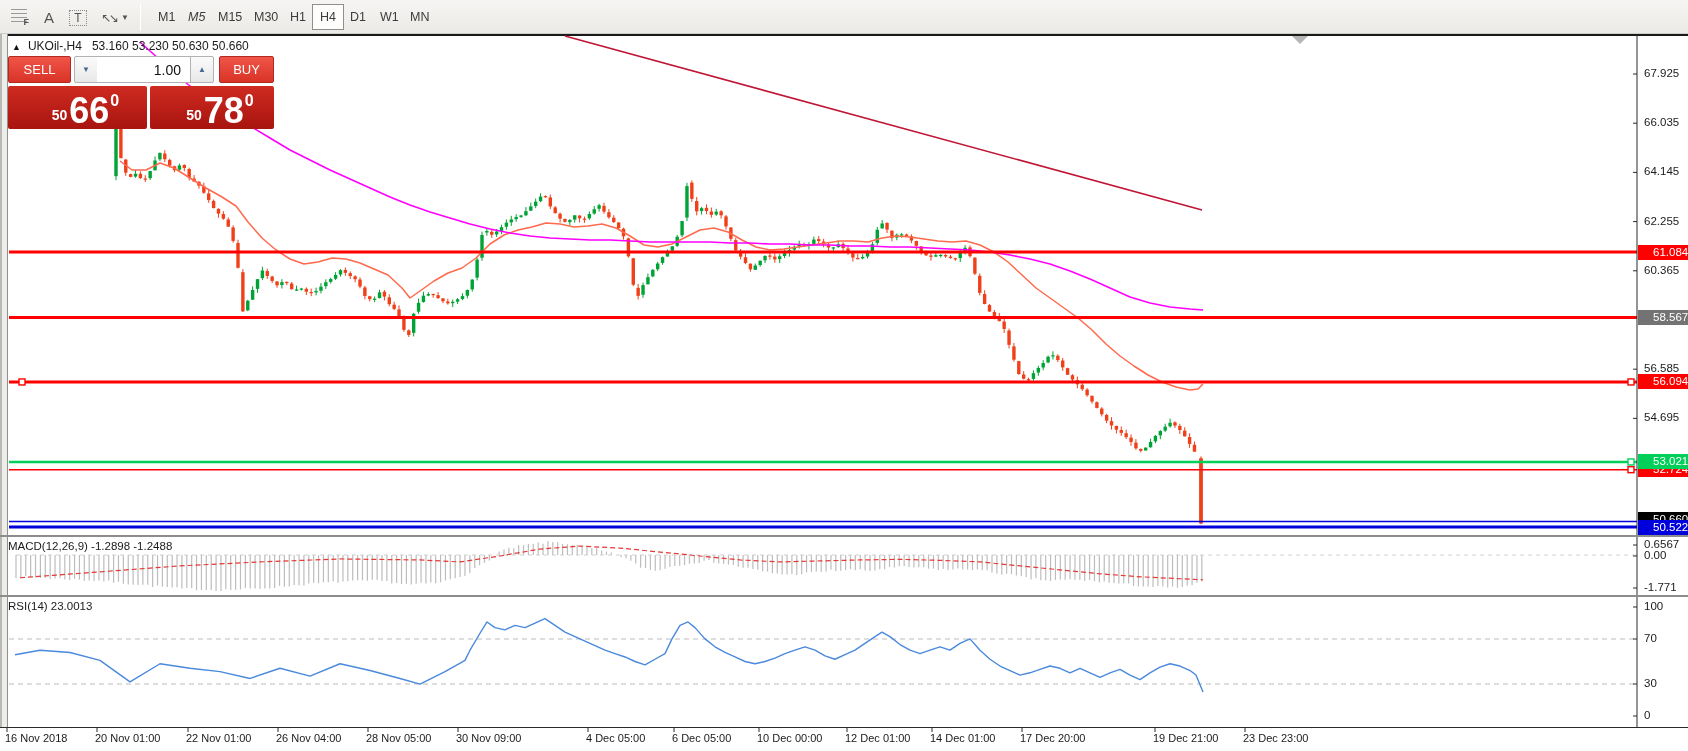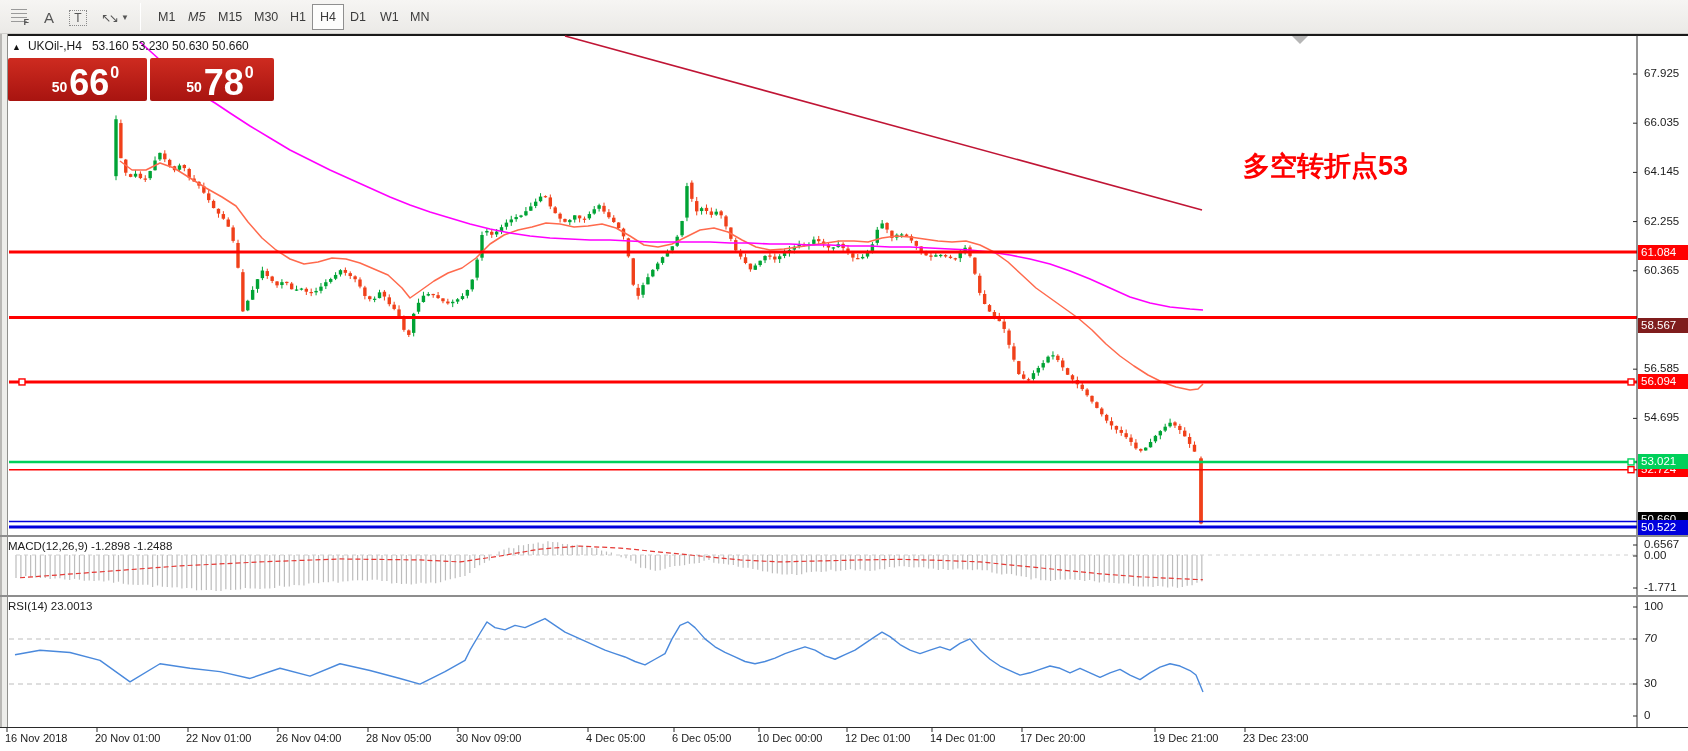--- a/index.html
+++ b/index.html
@@ -61,21 +61,21 @@
     justify-content:center; padding-bottom:3px; cursor:pointer; }
   .pp-sell { left:0; width:139px; }
   .pp-buy { left:142px; width:124px; }
   .pp-small { font-size:14px; font-weight:bold; margin:0 2px 3px 16px; }
   .pp-big { font-size:36px; font-weight:bold; line-height:30px; }
   .pp-sup { font-size:16px; font-weight:bold; margin:0 0 16px 1px; }
 
   
   .axis-label { position:absolute; left:1644px; font-size:11.5px; color:#1a1a1a; }
   .badge { position:absolute; left:1638px; width:50px; height:15px; line-height:15px;
-    color:#fff; font-size:11.5px; padding-left:3px; }
+    color:#fff; font-size:11.5px; padding-left:15px; }
   .ind-label { position:absolute; left:8px; font-size:11.5px; color:#1a1a1a; white-space:nowrap; }
   .ind-axis-label { position:absolute; left:1644px; font-size:11.5px; color:#1a1a1a; }
 
   .splitter { position:absolute; left:0; width:1688px; background:#8d8d8d; cursor:row-resize; }
   .annotation { position:absolute; font-size:27px; font-weight:bold; white-space:nowrap; }
 
   .time-label { position:absolute; top:732px; font-size:11px; color:#1a1a1a; white-space:nowrap; }
 </style>
 </head>
 <body>
@@ -844,63 +844,69 @@
     </svg>
 
   <div class="left-strip"></div>
   <div class="shift-marker" id="shift-marker" style="top: 36px; left: 1292px;"></div>
 
   <div class="title-bar">
     <span class="arrow">▲</span><span>UKOil-,H4</span><span class="ohlc">53.160 53.230 50.630 50.660</span>
   </div>
 
   <div class="trade-panel">
+    <div class="tp-row1">
+      <button class="btn-sell">SELL</button>
+      <button class="spin-btn spin-down">▼</button>
+      <input class="vol-input" value="1.00" style="">
+      <button class="spin-btn spin-up">▲</button>
+      <button class="btn-buy">BUY</button>
+    </div>
     <div class="tp-row2">
       <div class="price-panel pp-sell">
         <span class="pp-small">50</span>
           <span class="pp-big">66</span>
           <span class="pp-sup">0</span>
       </div>
       <div class="price-panel pp-buy">
         <span class="pp-small">50</span>
           <span class="pp-big">78</span>
           <span class="pp-sup">0</span>
       </div>
     </div>
   </div>
 
-  <div class="annotation" id="annotation" style="left: 1243px; top: 148px; color: rgb(255, 0, 0);">多空转折点53</div>
 
   <div class="ind-label" style="top:540px;">MACD(12,26,9) -1.2898 -1.2488</div>
   <div class="ind-label" style="top:600px;">RSI(14) 23.0013</div>
 
   <div class="splitter" style="top:535px;height:2px;"></div>
   <div class="splitter" style="top:595px;height:2px;"></div>
   <div class="splitter" style="top:727px;height:1px;background:#2a2a2a;"></div>
 
   <div id="generated-labels">
       <div class="axis-label" style="top: 67px;">67.925</div>
       <div class="axis-label" style="top: 116.197px;">66.035</div>
       <div class="axis-label" style="top: 165.393px;">64.145</div>
       <div class="axis-label" style="top: 214.59px;">62.255</div>
       <div class="axis-label" style="top: 263.787px;">60.365</div>
       <div class="axis-label" style="top: 362.18px;">56.585</div>
       <div class="axis-label" style="top: 411.377px;">54.695</div>
       <div class="badge" style="top: 511.908px; background: rgb(0, 0, 0); z-index: 1;">50.660</div>
       <div class="badge" style="top: 244.571px; background: rgb(255, 0, 0); z-index: 1;">61.084</div>
-      <div class="badge" style="top: 310.089px; background: #7f1d1d; z-index: 1; margin-top: 8px;">58.567</div>
+      <div class="badge" style="top: 310.089px; background: #737373; z-index: 1;">58.567</div>
       <div class="badge" style="top: 374.461px; background: rgb(255, 0, 0); z-index: 1;">56.094</div>
       <div class="badge" style="top: 462.182px; background: rgb(255, 0, 0); z-index: 1;">52.724</div>
       <div class="badge" style="top: 454.451px; background: rgb(0, 208, 90); z-index: 2;">53.021</div>
       <div class="badge" style="top: 519.5px; background: rgb(0, 0, 221); z-index: 2;">50.522</div>
       <div class="ind-axis-label" style="top: 538px;">0.6567</div>
       <div class="ind-axis-label" style="top: 549px;">0.00</div>
       <div class="ind-axis-label" style="top: 581px;">-1.771</div>
       <div class="ind-axis-label" style="top: 600px;">100</div>
-      <div class="ind-axis-label" style="top: 632px; font-style: italic;">70</div>
+      <div class="ind-axis-label" style="top: 632px;">70</div>
       <div class="ind-axis-label" style="top: 677px;">30</div>
       <div class="ind-axis-label" style="top: 709px;">0</div>
       <div class="time-label" style="left: 5px;">16 Nov 2018</div>
       <div class="time-label" style="left: 95px;">20 Nov 01:00</div>
       <div class="time-label" style="left: 186px;">22 Nov 01:00</div>
       <div class="time-label" style="left: 276px;">26 Nov 04:00</div>
       <div class="time-label" style="left: 366px;">28 Nov 05:00</div>
       <div class="time-label" style="left: 456px;">30 Nov 09:00</div>
       <div class="time-label" style="left: 586px;">4 Dec 05:00</div>
       <div class="time-label" style="left: 672px;">6 Dec 05:00</div>

